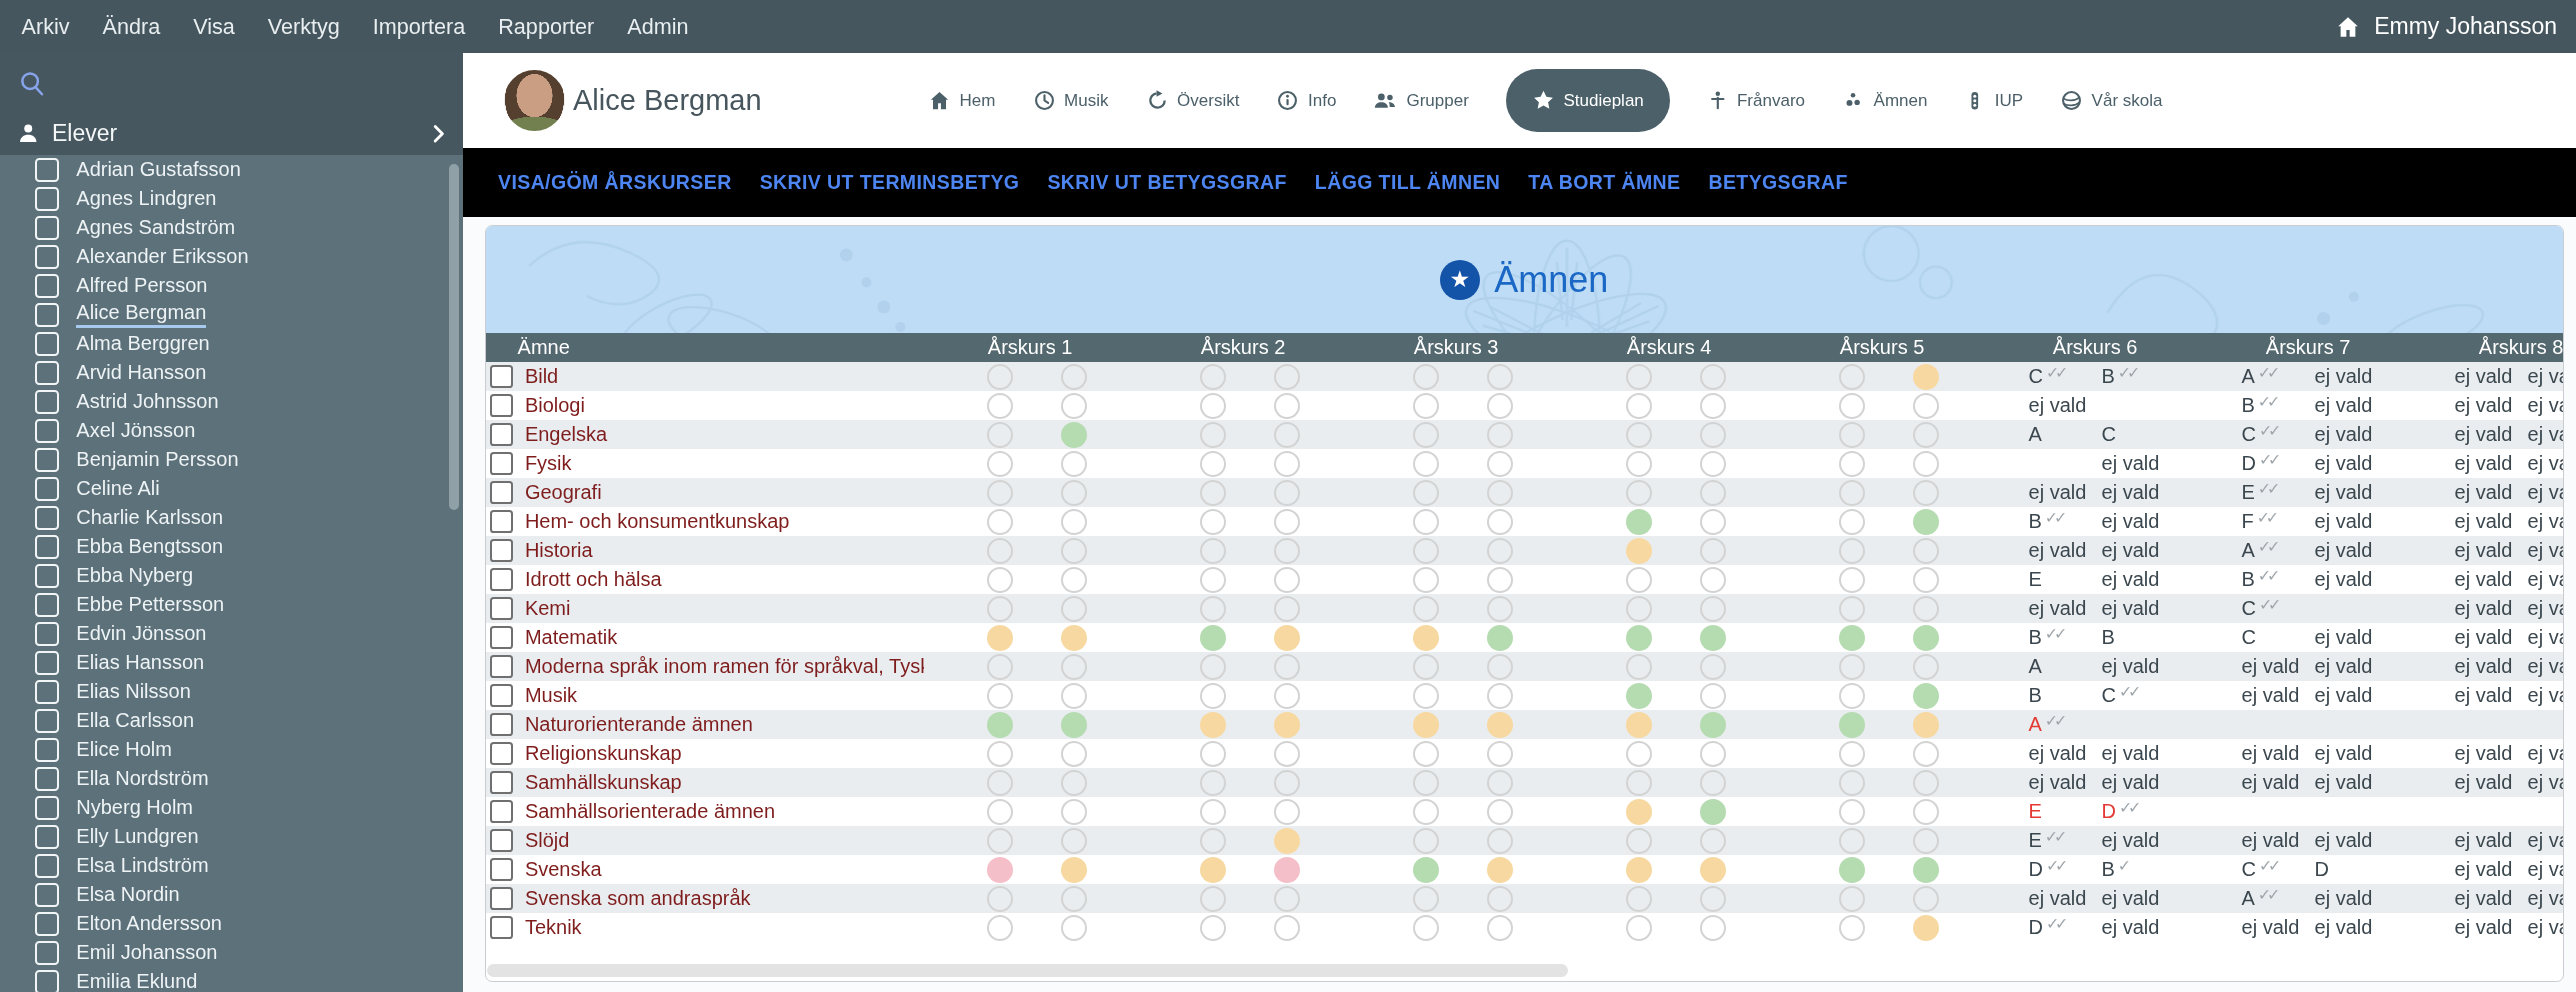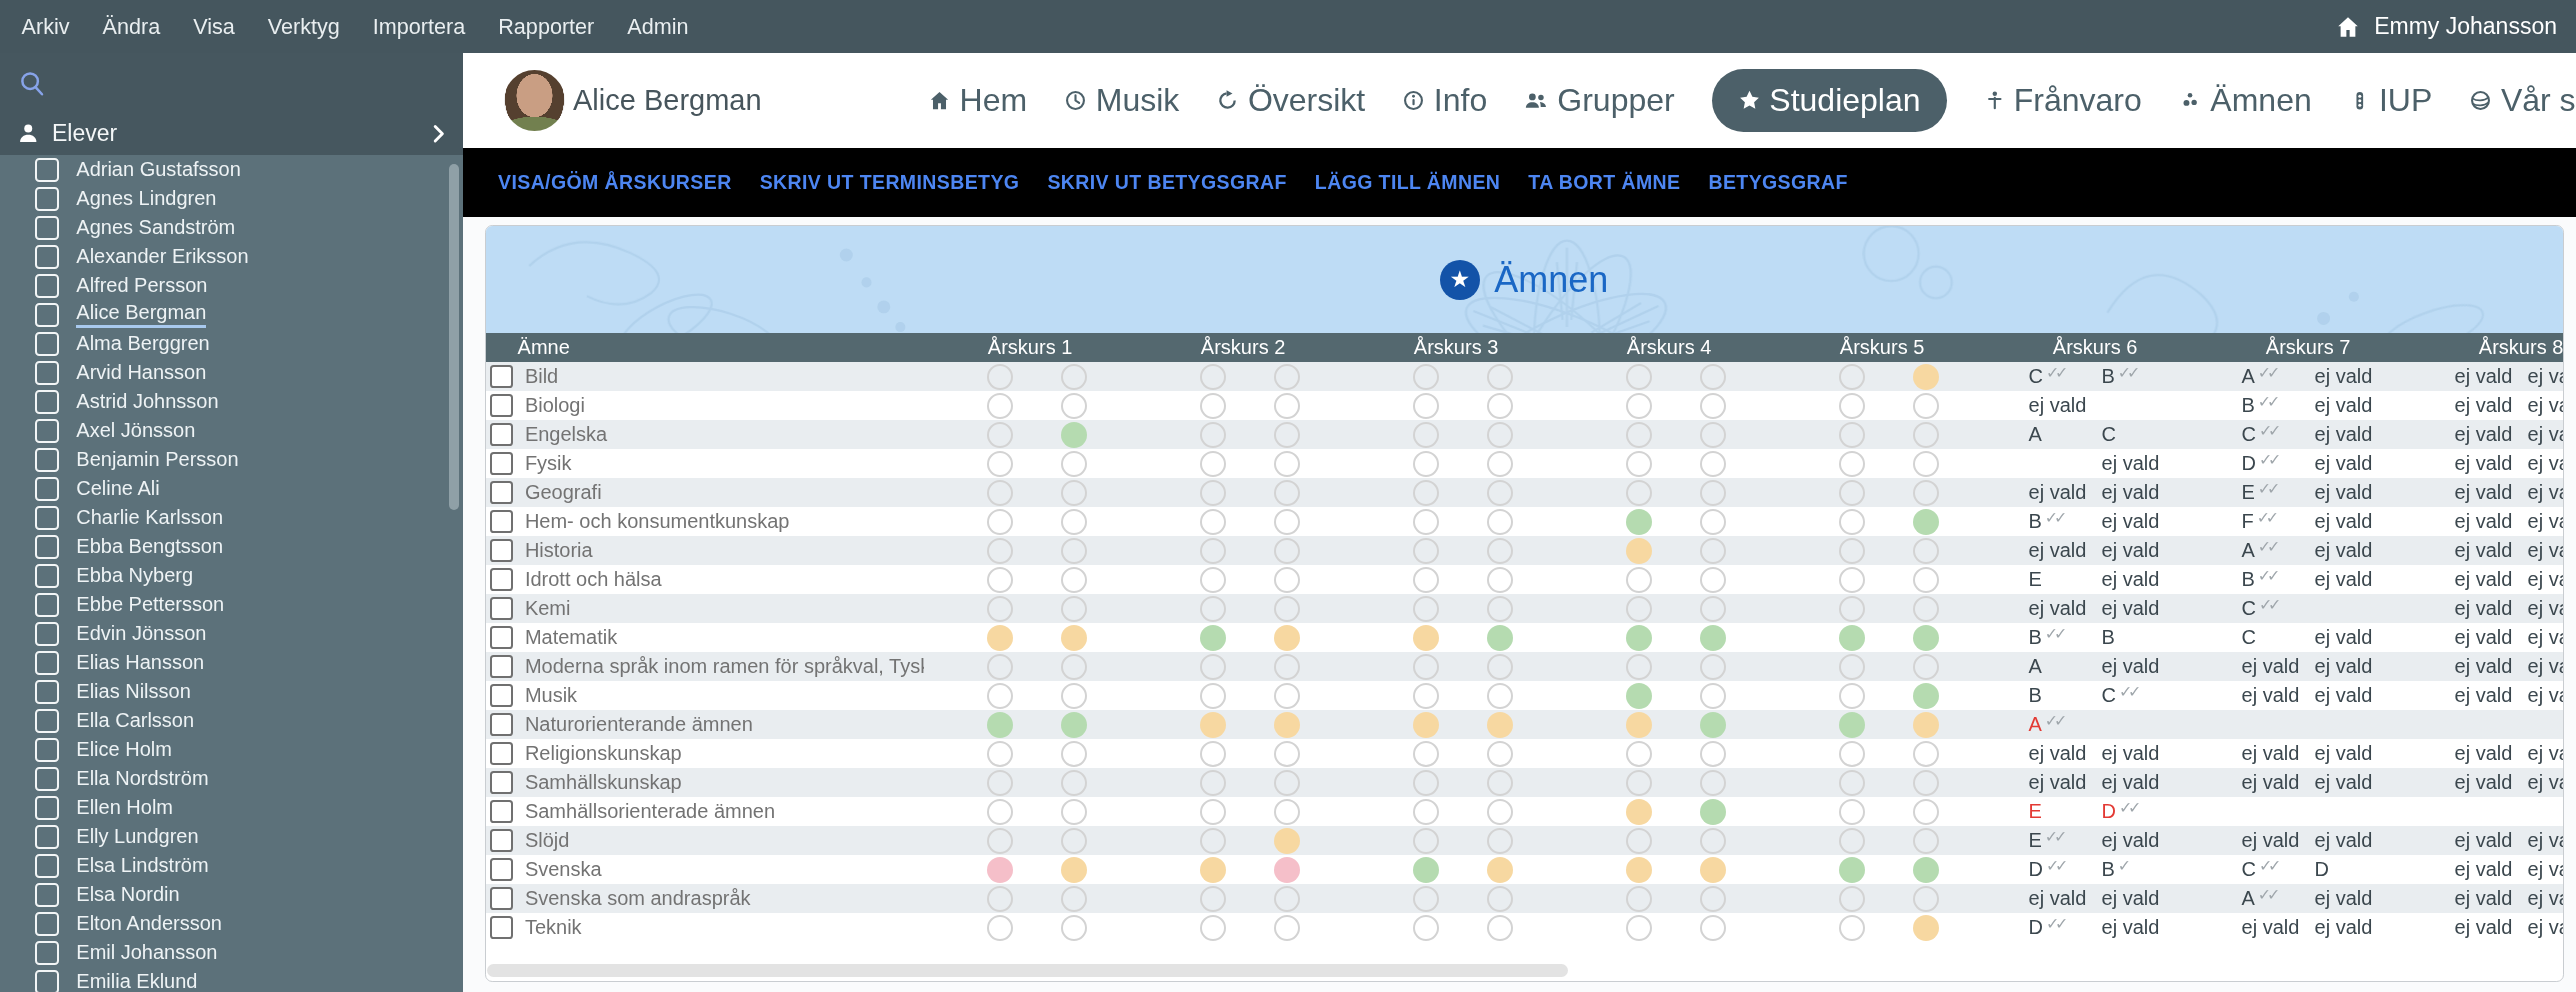--- a/index.html
+++ b/index.html
@@ -34,21 +34,21 @@
   .avatar{position:absolute;left:41px;top:17.3px;width:61px;height:61px;border-radius:50%;
     background:
       radial-gradient(ellipse 30% 36% at 50% 42%,#c99e83 0 98%,rgba(0,0,0,0) 99%),
       radial-gradient(ellipse 64% 30% at 50% 106%,#72804f 0 98%,rgba(0,0,0,0) 99%),
       radial-gradient(ellipse 49% 60% at 50% 48%,#55402f 0 98%,rgba(0,0,0,0) 99%),
       linear-gradient(#f0f0f0,#e3e3e3);
     }
   .pname{position:absolute;left:110px;top:0;height:95px;display:flex;align-items:center;
     color:#47555c;font-size:29px;font-weight:300;}
   .tabs{position:absolute;left:465px;top:0;height:95px;display:flex;align-items:center;gap:37px;}
-  .tab{display:flex;align-items:center;gap:8.6px;color:#4c6069;font-size:32px;font-weight:300;white-space:nowrap;}
+  .tab{display:flex;align-items:center;gap:8.6px;color:#4c6069;font-size:17px;font-weight:300;white-space:nowrap;}
   .tab svg{display:block;}
   .tab.active{background:#4c6069;color:#fff;height:63px;padding:0 26px;border-radius:33px;}
   
   .actions{position:absolute;left:0;top:95px;right:0;height:69px;background:#000000;
     display:flex;align-items:center;gap:28px;padding-left:35px;}
   .alink{color:#4d86f2;font-size:19.5px;font-weight:700;letter-spacing:0.4px;white-space:nowrap;cursor:pointer;}
   
   .content{position:absolute;left:0;top:164px;right:0;bottom:0;background:#fafbfc;}
   .card{position:absolute;left:21.6px;top:8px;width:2079px;height:757px;background:#fff;
     border:1.4px solid #c9cdd1;border-radius:7.2px;overflow:hidden;box-sizing:border-box;}
@@ -61,21 +61,21 @@
   
   .thead,.trow{display:grid;grid-template-columns:438px repeat(8,213px);}
   .thead{height:29px;background:#54686f;}
   .hc{color:#fff;font-size:20px;font-weight:400;line-height:29px;white-space:nowrap;}
   .hc.first{padding-left:32px;}
   .hc.year{text-align:center;}
   .trow{height:29px;}
   .trow:nth-child(odd){background:#e9edf0;}
   .ncell{display:flex;align-items:center;padding-left:4.3px;overflow:hidden;}
   .ncell .cb{width:19.5px;height:19.5px;border:2.2px solid #707070;border-radius:3.6px;background:#fff;flex:0 0 19.5px;}
-  .ncell .sub{margin-left:11.5px;color:#737373;font-size:20px;white-space:nowrap;text-align:right;}
+  .ncell .sub{margin-left:11.5px;color:#7f1d1d;font-size:20px;white-space:nowrap;text-align:right;}
   .dcell{display:flex;align-items:center;padding-left:63px;gap:48px;}
   .dot{width:26px;height:26px;border-radius:50%;box-sizing:border-box;}
   .dot.empty{border:2.2px solid #d3d3d3;background:transparent;}
   .dot.g{background:#b5dbb0;}
   .dot.o{background:#f7d8a1;}
   .dot.p{background:#f5bfc9;}
   .gcell{display:flex;align-items:center;padding-left:40px;}
   .gslot{flex:0 0 73px;width:73px;display:flex;align-items:center;white-space:nowrap;}
   .glet{color:#3b474e;font-size:20px;}
   .glet.red{color:#e33a34;}
@@ -213,21 +213,21 @@
       <div class="stu">
         <span class="cb"></span>
         <span class="nm">Elice Holm</span>
       </div>
       <div class="stu">
         <span class="cb"></span>
         <span class="nm">Ella Nordström</span>
       </div>
       <div class="stu">
         <span class="cb"></span>
-        <span class="nm">Ellen Holm</span>
+        <span class="nm">Nyberg Holm</span>
       </div>
       <div class="stu">
         <span class="cb"></span>
         <span class="nm">Elly Lundgren</span>
       </div>
       <div class="stu">
         <span class="cb"></span>
         <span class="nm">Elsa Lindström</span>
       </div>
       <div class="stu">

